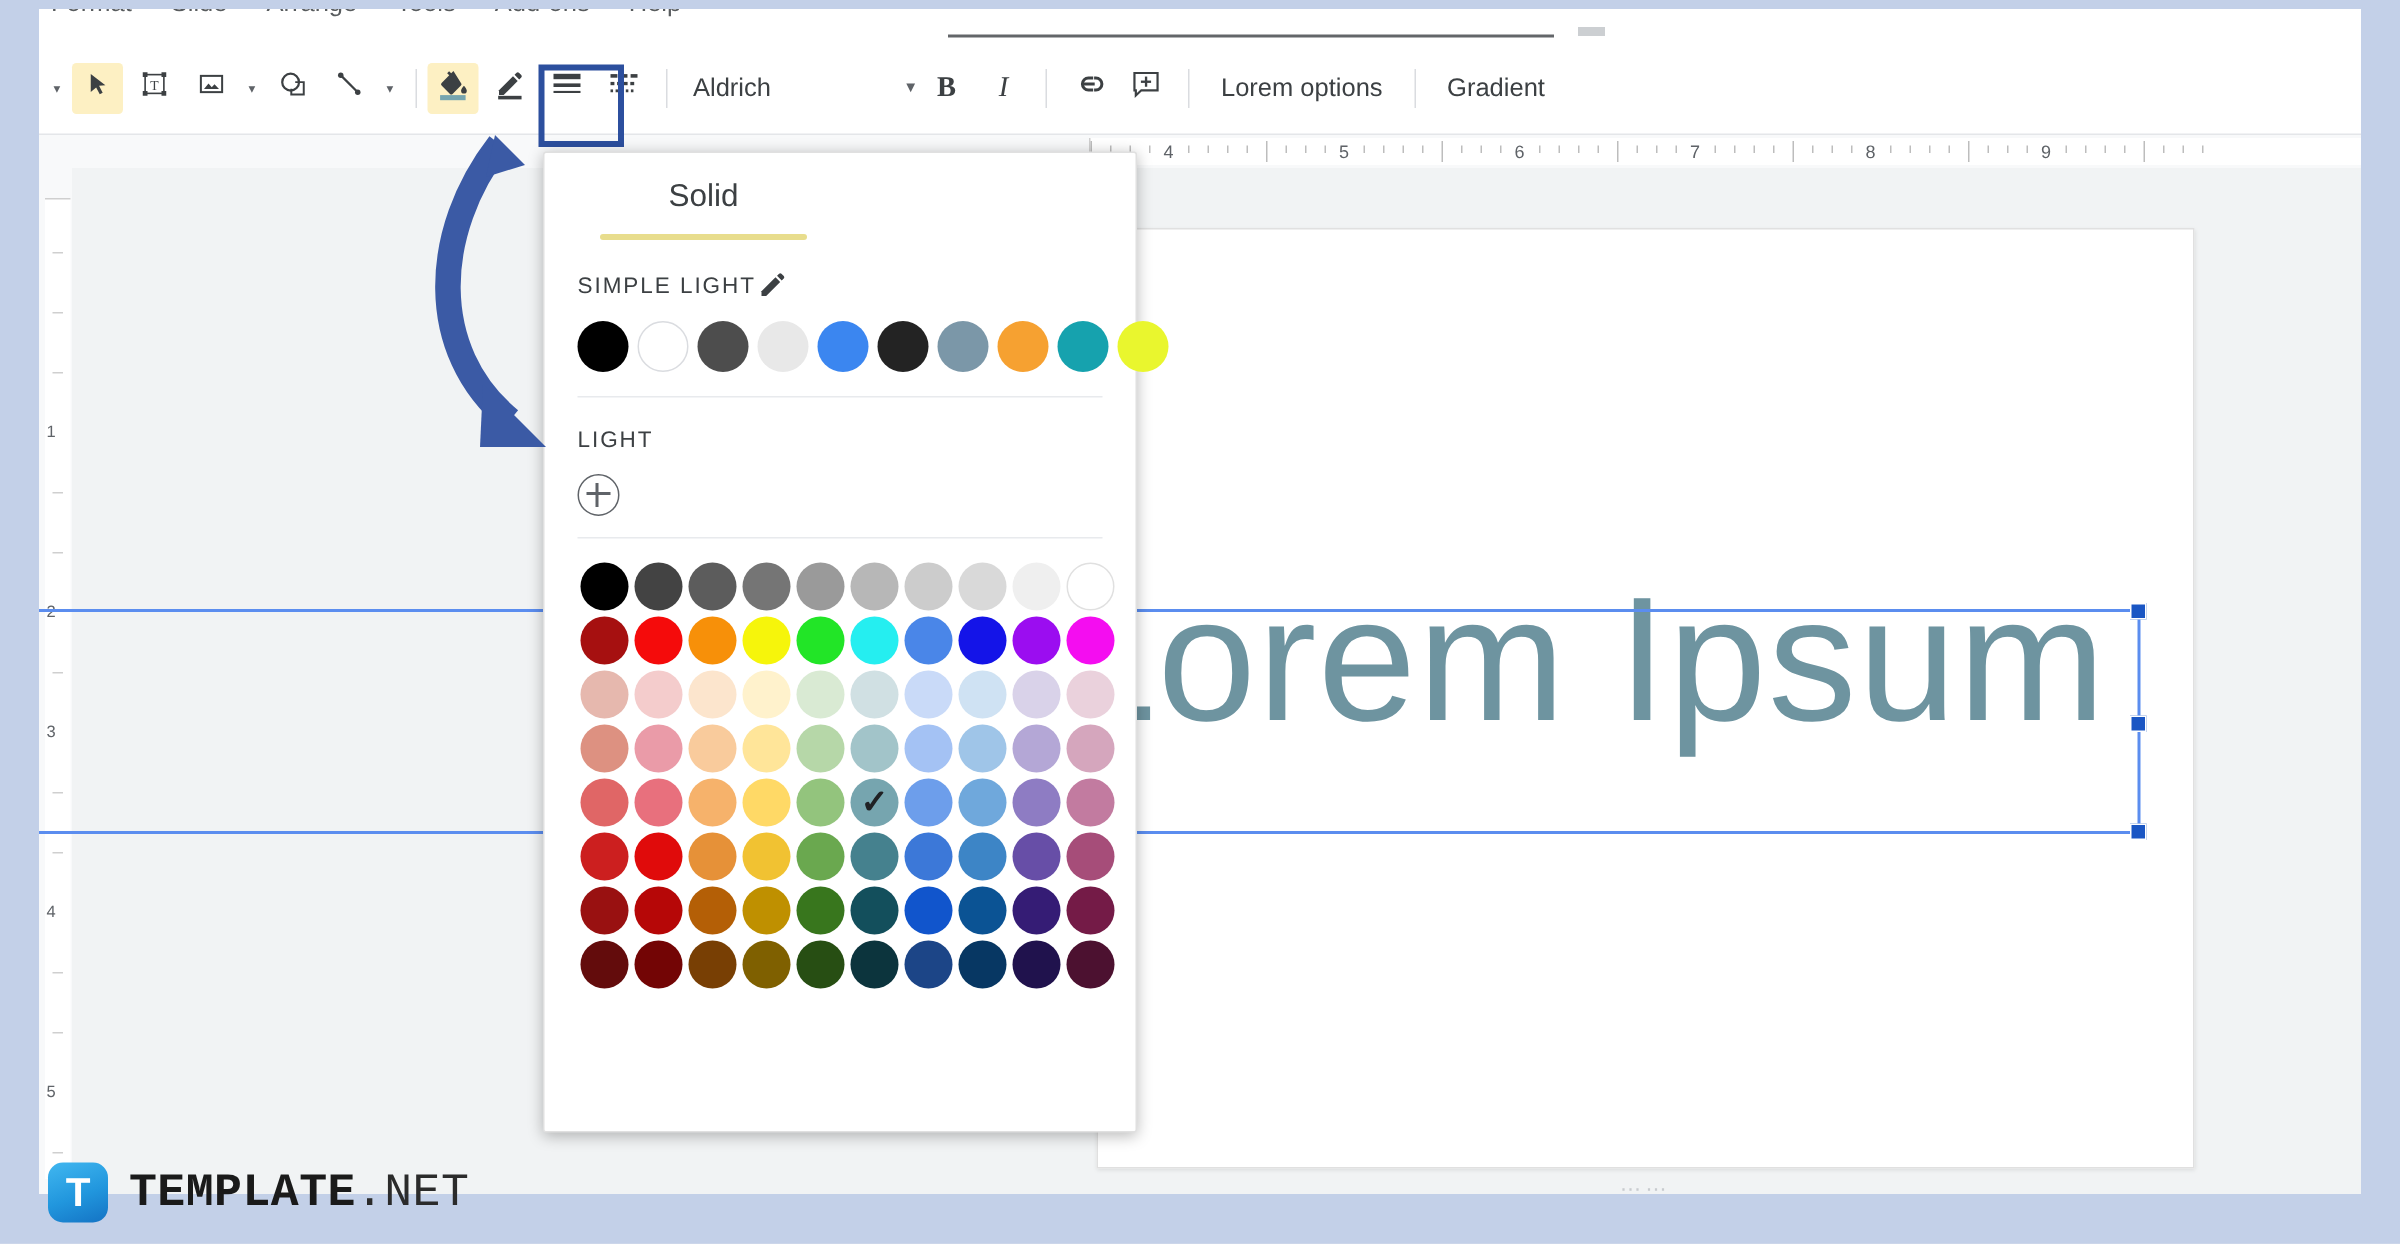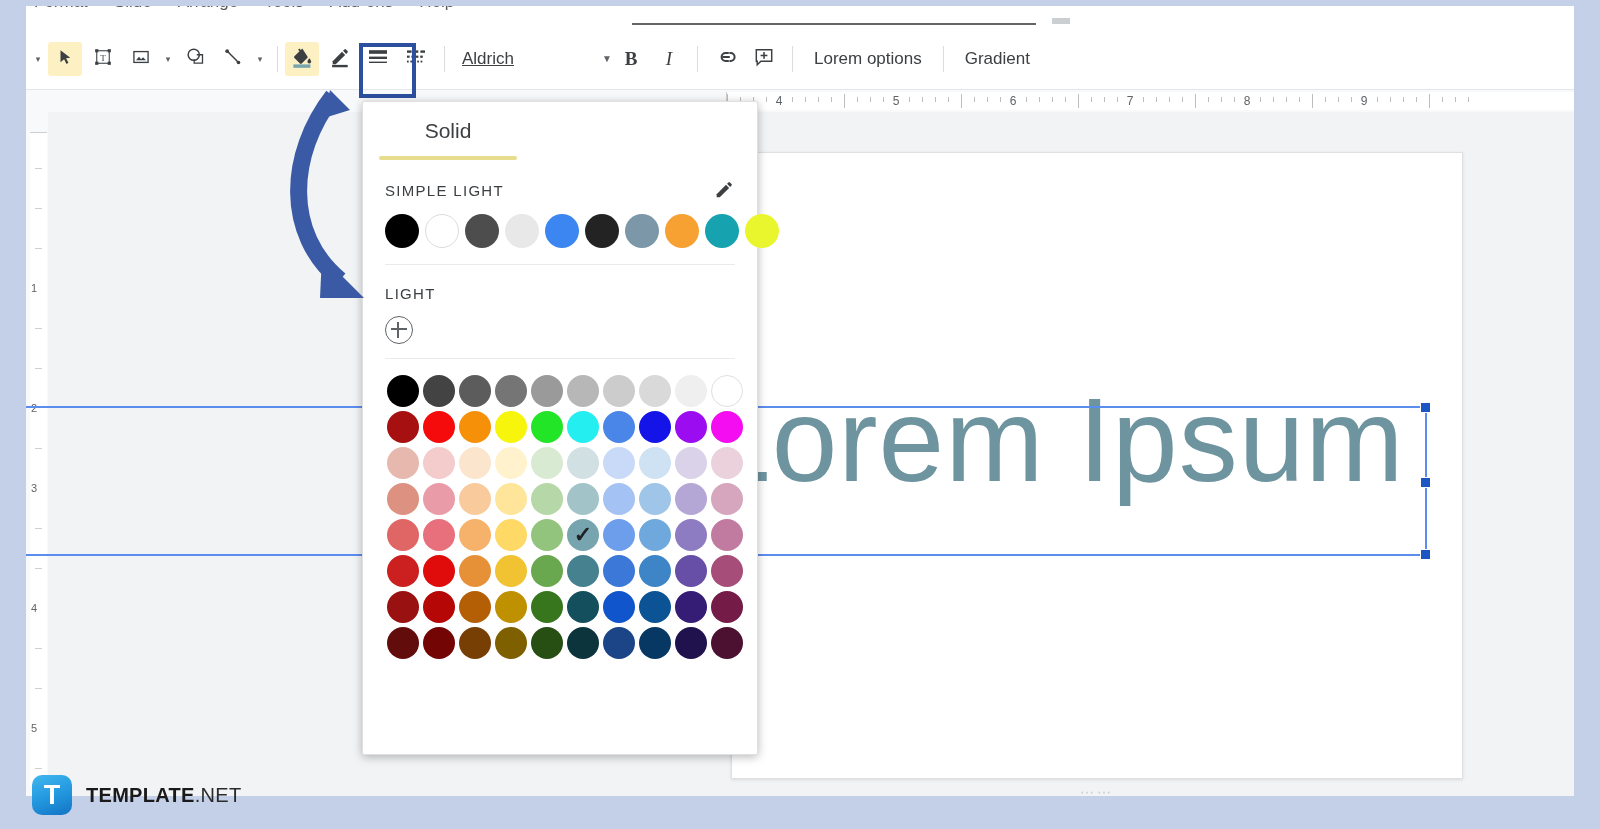--- a/index.html
+++ b/index.html
@@ -80,21 +80,21 @@
   .tb-text {
     font-size: 17px; color: #3c4043;
     padding: 0 12px; white-space: nowrap;
     flex: none;
   }
   .font-box {
     display: flex; align-items: center;
     width: 150px; margin-left: 8px; flex: none;
     font-size: 17px; color: #3c4043;
   }
-  .font-box .fname { flex: 1; text-decoration: underline; }
+  .font-box .fname { flex: 1; }
   .bold-i { font-weight: bold; font-size: 19px; font-family: "Liberation Serif", serif; }
   .ital-i { font-style: italic; font-size: 19px; font-family: "Liberation Serif", serif; }
 
   
   .fill-highlight {
     position: absolute;
     left: 333px; top: 37px;
     width: 57px; height: 55px;
     border: 4px solid #2c4f9e;
     box-sizing: border-box;
@@ -205,40 +205,40 @@
     background: #ffffff;
     border: 1px solid #e0e0e0;
     border-radius: 2px;
     box-shadow: 0 2px 10px rgba(0,0,0,.28);
     z-index: 40;
     box-sizing: border-box;
   }
   .picker-tabs {
     display: flex;
     height: 58px;
-    padding-left: 10px;
+    padding-left: 31px;
     box-sizing: border-box;
   }
   .ptab {
     position: relative;
     display: flex; align-items: center; justify-content: center;
     min-width: 150px;
     font-size: 21px; color: #3c4043;
   }
   .ptab.inactive { color: #5f6368; }
   .ptab.active::after {
     content: "";
     position: absolute; left: 6px; right: 6px; bottom: 0;
     height: 4px; background: #e8dd8d; border-radius: 2px;
   }
   .sect {
     padding: 0 22px;
   }
   .sect-head {
-    display: flex; align-items: center; justify-content: space-between;
+    display: flex; align-items: center; 
     height: 36px;
     margin-top: 12px;
   }
   .sect-title {
     font-size: 15px; letter-spacing: 1.3px;
     color: #3c4043;
   }
   .pencil-icon { color: #3c4043; display: flex; }
   .theme-row {
     display: flex; gap: 6px;
@@ -319,23 +319,23 @@
     z-index: 60;
   }
   .wm-logo {
     width: 40px; height: 40px; border-radius: 10px;
     background: linear-gradient(160deg,#41b7f0 0%,#2196dd 55%,#1473c4 100%);
     display: flex; align-items: center; justify-content: center;
     color: #fff; font-size: 27px; font-weight: bold;
     font-family: "Liberation Sans", sans-serif;
   }
   .wm-text {
-    font-size: 20px; letter-spacing: .3px;
+    font-size: 31px; letter-spacing: .3px;
     color: #1a1a1a;
-    font-family: Liberation Sans, sans-serif;
+    font-family: Liberation Mono, monospace;
   }
   .wm-text .b { font-weight: bold; }
   .wm-text .l { font-weight: normal; color: #2b2b2b; }
 </style>
 </head>
 <body>
 
 <div id="root">
 
   <div class="app-window">

